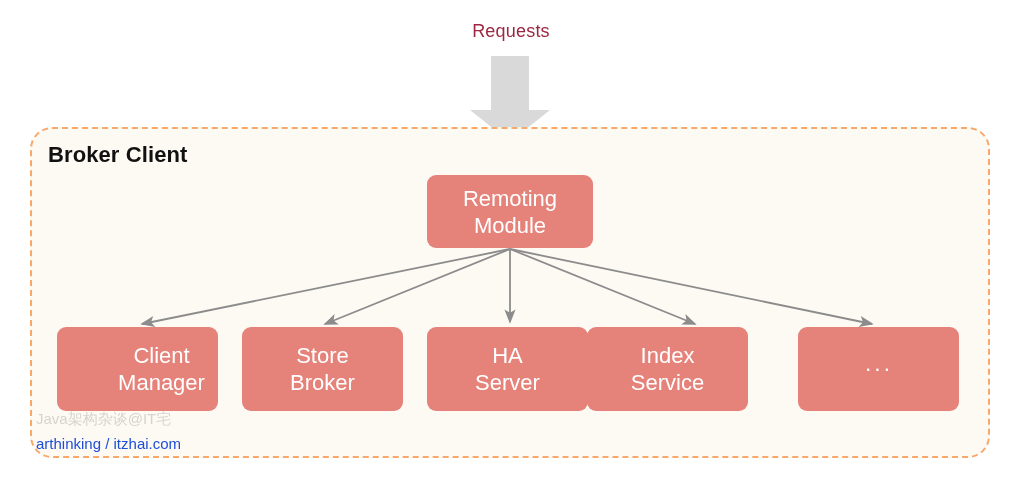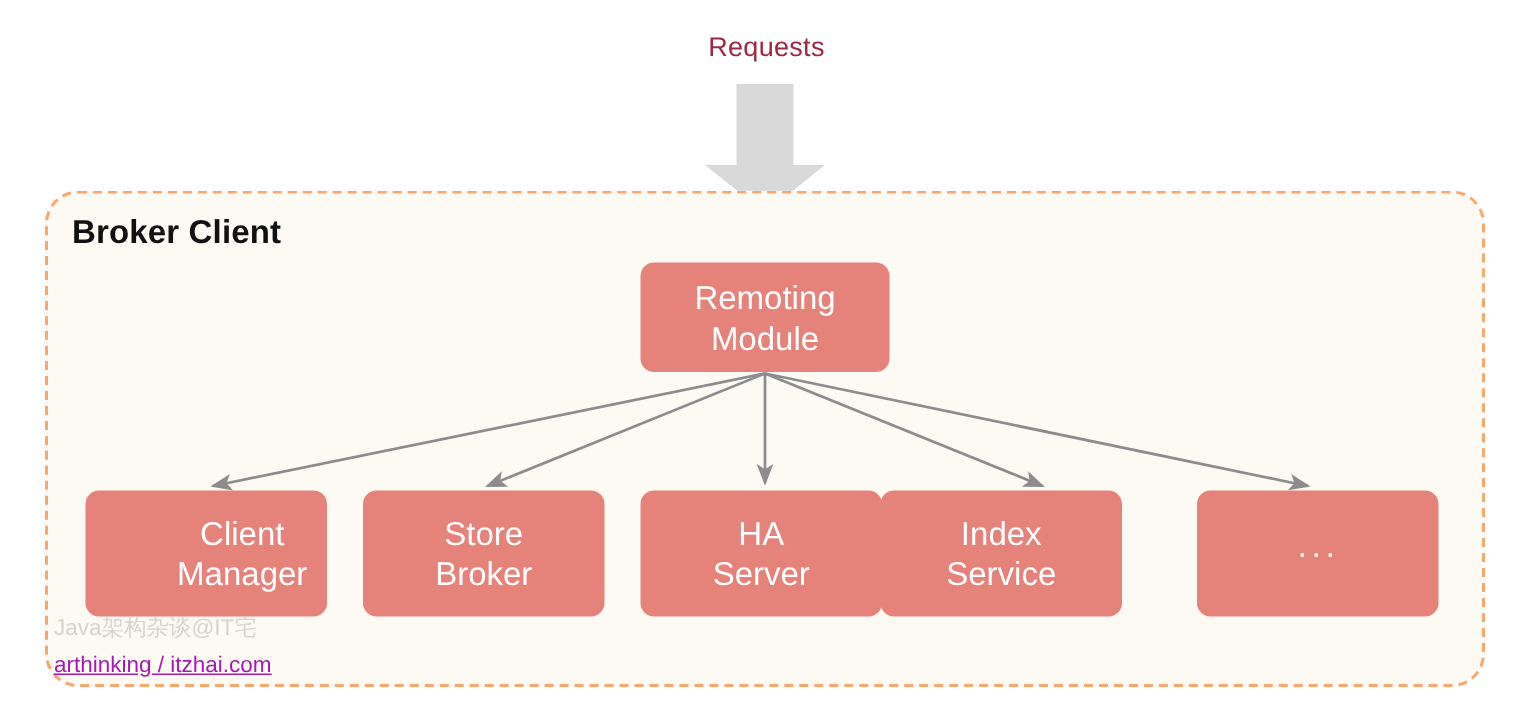--- a/index.html
+++ b/index.html
@@ -119,21 +119,21 @@
     left: 16px;
     top: 406px;
     z-index: 6;
     color: #D7D3CE;
     font-size: 15px;
     line-height: 25px;
     white-space: nowrap;
     user-select: none;
     margin-left: 20px;
   }
-  #watermark-line2 { color: #a21caf; text-decoration: underline; }
+  #watermark-line2 { color: #1d4ed8; }
 </style>
 </head>
 <body>
 
 <div id="canvas">
 
   <div id="requests-label">Requests</div>
 
   <svg id="inbound-arrow" viewBox="0 0 88 88">
     <path d="M 25 0 L 63 0 L 63 54 L 84 54 L 44 86 L 4 54 L 25 54 Z" fill="#D9D9D9"></path>

